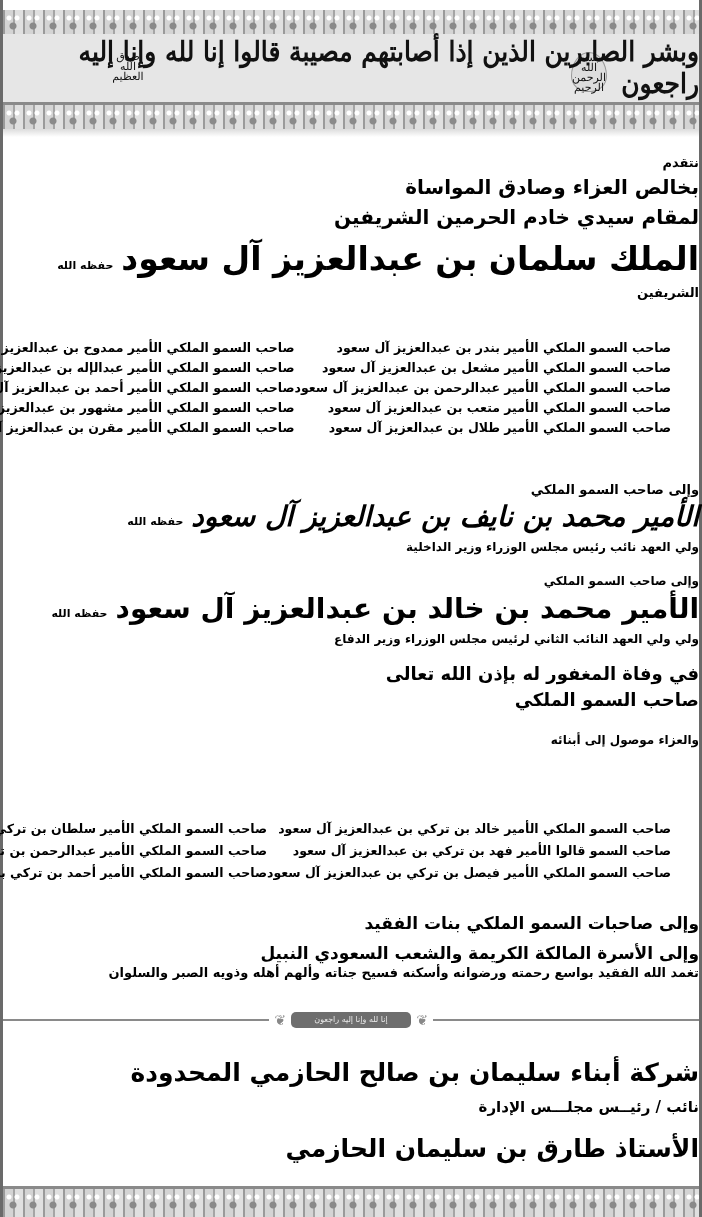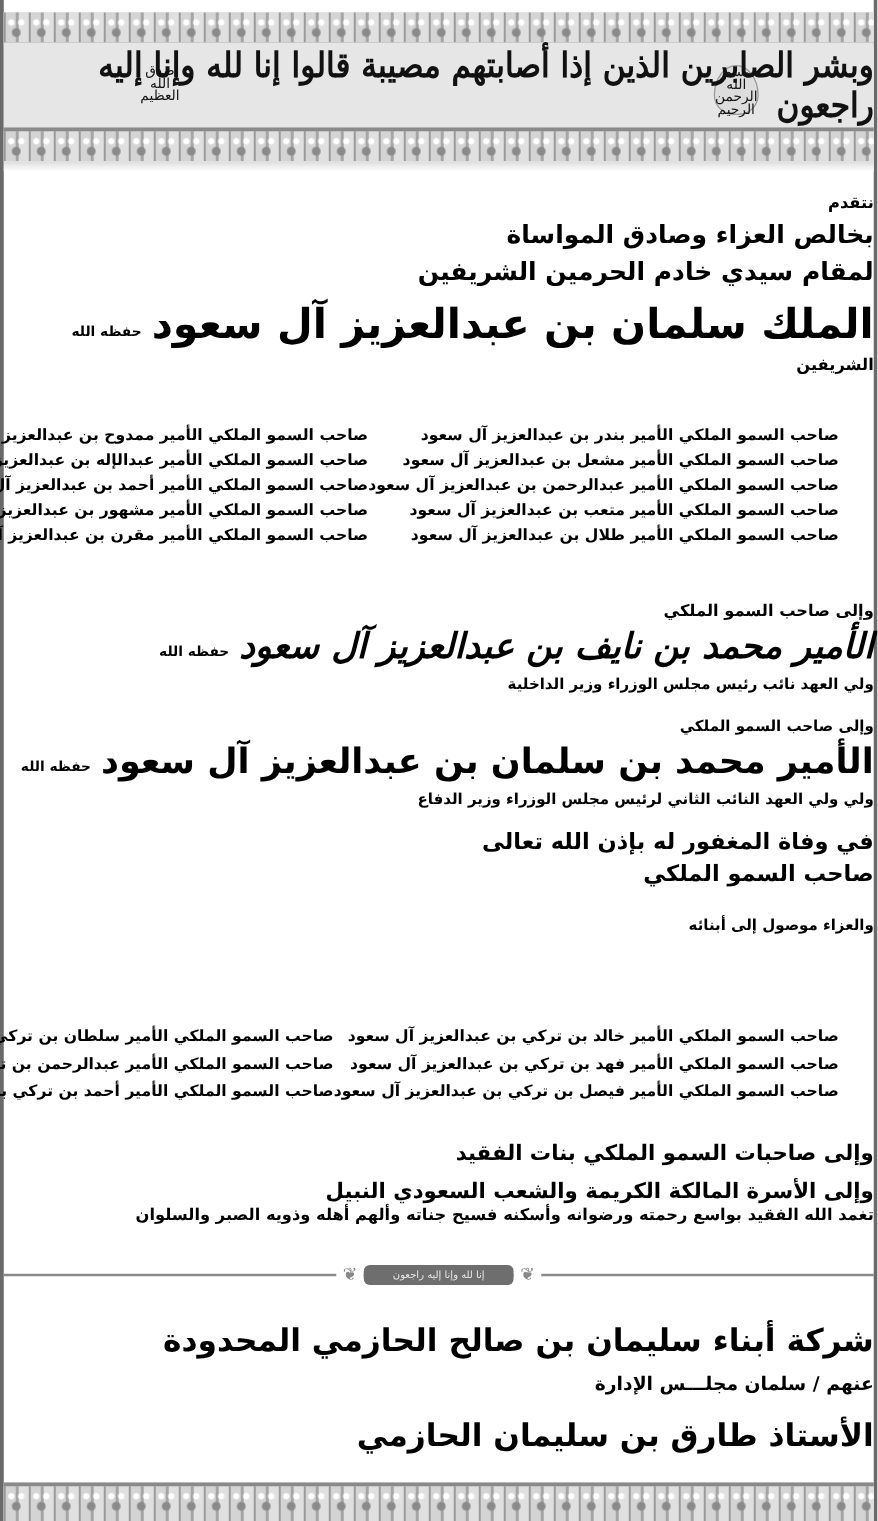--- a/index.html
+++ b/index.html
@@ -119,35 +119,35 @@
     <span class="line small" style="height:18px;">وإلى صاحب السمو الملكي</span>
     <span class="line" style="height:40px;">
       <span class="xl" style="font-size:28px;font-style:italic;">الأمير محمد بن نايف بن عبدالعزيز آل سعود</span><span class="honor">حفظه الله</span>
     </span>
     <span class="line small" style="font-size:12px;">ولي العهد نائب رئيس مجلس الوزراء وزير الداخلية</span>
   </div>
 
   <div class="content" style="top:574px;">
     <span class="line small" style="height:18px; font-size:12px;">وإلى صاحب السمو الملكي</span>
     <span class="line" style="height:40px;">
-      <span class="xl" style="font-size:28px;">الأمير محمد بن سلمان بن عبدالعزيز آل سعود</span><span class="honor">حفظه الله</span>
+      <span class="xl" style="font-size:28px;">الأمير محمد بن خالد بن عبدالعزيز آل سعود</span><span class="honor">حفظه الله</span>
     </span>
     <span class="line small" style="font-size:12px;">ولي ولي العهد النائب الثاني لرئيس مجلس الوزراء وزير الدفاع</span>
   </div>
 
   <div class="content" style="top:663px;">
     <span class="line med" style="height:26px;">في وفاة المغفور له بإذن الله تعالى</span>
     <span class="line med" style="height:44px;">صاحب السمو الملكي</span>
     <span class="line small" style="font-size:12px;">والعزاء موصول إلى أبنائه</span>
   </div>
 
   <div class="cols" style="top:818px;">
     <div class="col">
       <span class="row" style="line-height:22px;">صاحب السمو الملكي الأمير خالد بن تركي بن عبدالعزيز آل سعود</span>
-      <span class="row" style="line-height:22px;">صاحب السمو الملكي الأمير فهد بن تركي بن عبدالعزيز آل سعود</span>
+      <span class="row" style="line-height:22px;">صاحب السمو قالوا الأمير فهد بن تركي بن عبدالعزيز آل سعود</span>
       <span class="row" style="line-height:22px;">صاحب السمو الملكي الأمير فيصل بن تركي بن عبدالعزيز آل سعود</span>
     </div>
     <div class="col">
       <span class="row" style="line-height:22px;">صاحب السمو الملكي الأمير سلطان بن تركي بن عبدالعزيز آل سعود</span>
       <span class="row" style="line-height:22px;">صاحب السمو الملكي الأمير عبدالرحمن بن تركي بن عبدالعزيز آل سعود</span>
       <span class="row" style="line-height:22px;">صاحب السمو الملكي الأمير أحمد بن تركي بن عبدالعزيز آل سعود</span>
     </div>
   </div>
 
   <div class="content" style="top:913px;">
@@ -160,18 +160,18 @@
     <div class="rule"></div>
     <div class="cartouche">
       <span class="flourish">❦</span>
       <span class="plate">إنا لله وإنا إليه راجعون</span>
       <span class="flourish">❦</span>
     </div>
   </div>
 
   <div class="content" style="top:1058px;">
     <span class="line" style="font-size:25px; height:40px;">شركة أبناء سليمان بن صالح الحازمي المحدودة</span>
-    <span class="line med" style="font-size:15px; height:36px;">عنهم / سلمان مجلـــس الإدارة</span>
+    <span class="line med" style="font-size:15px; height:36px;">نائب / رئيــس مجلـــس الإدارة</span>
     <span class="line" style="font-size:25px;">الأستاذ طارق بن سليمان الحازمي</span>
   </div>
 
   <div class="ornament edge-top" style="top:1186px; height:28px;"></div>
 </div>
 
 </body></html>

